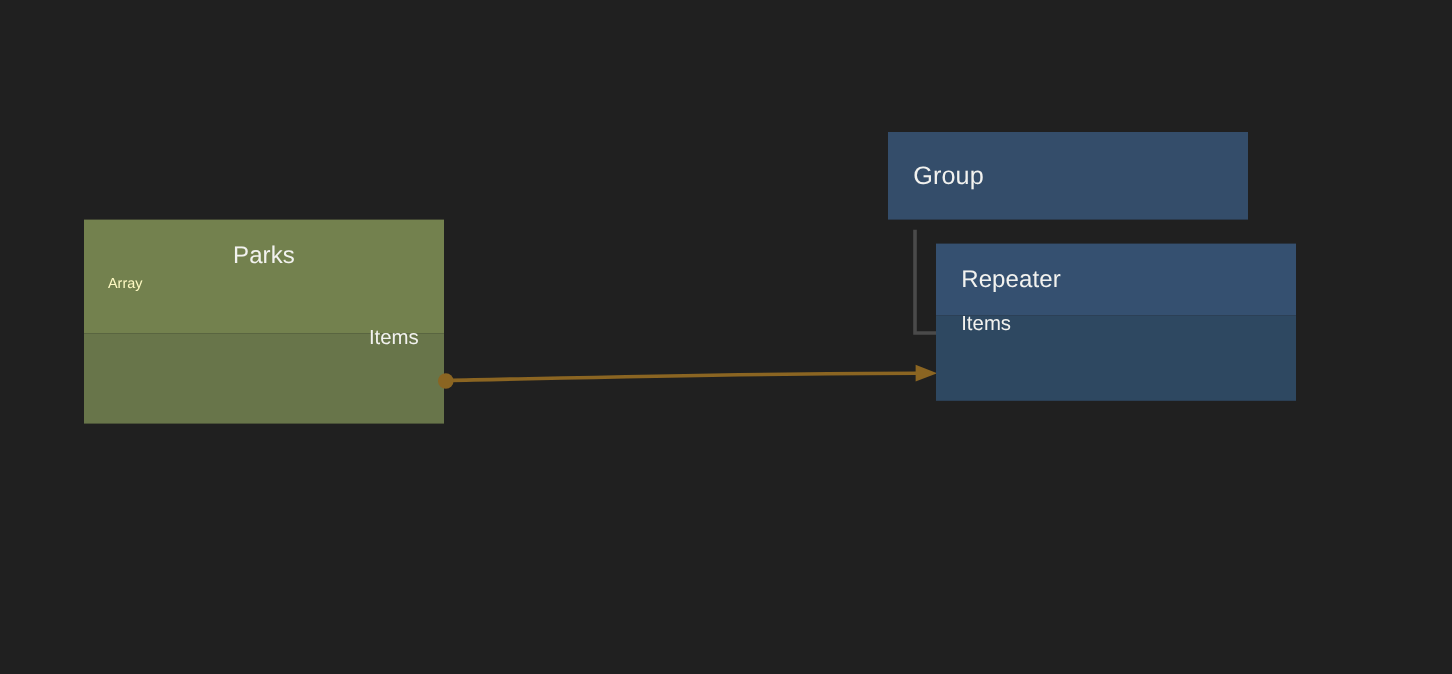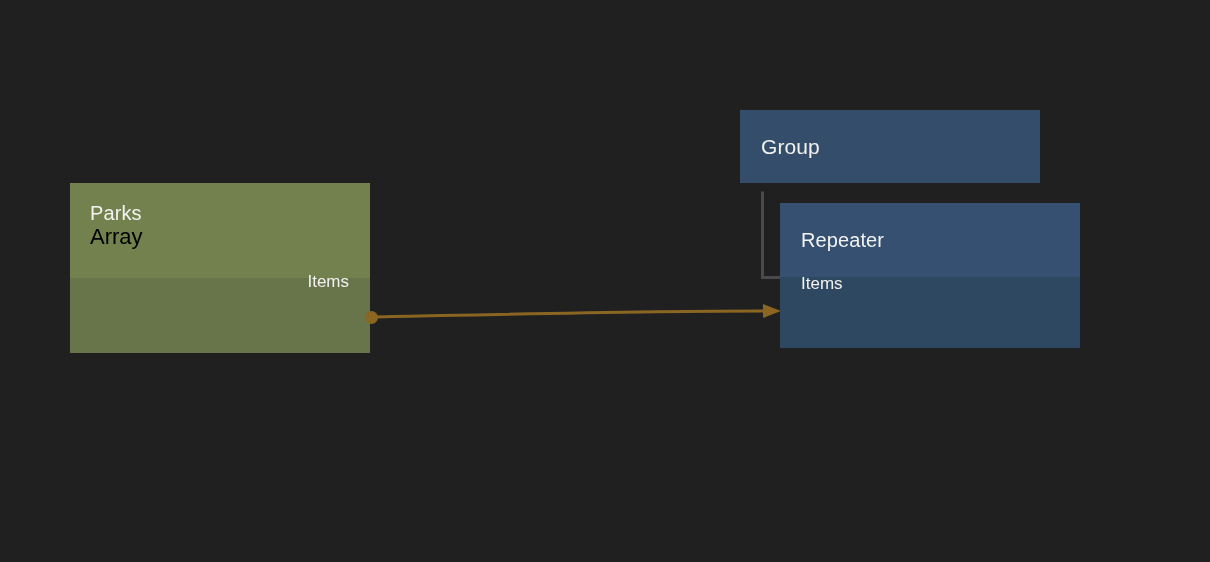--- a/index.html
+++ b/index.html
@@ -32,22 +32,22 @@
     flex-direction: column;
     justify-content: center;
   }
   .node-title {
     color: #f2f2ef;
     font-size: 20px;
     line-height: 24px;
     letter-spacing: 0.1px;
   }
   .node-subtitle {
-    color: #000000;
-    font-size: 22px;
+    color: #fef9c3;
+    font-size: 12px;
     line-height: 23px;
   }
   .port-row {
     box-sizing: border-box;
     display: flex;
     align-items: flex-start;
     position: relative;
   }
   .port-label {
     font-size: 17px;
@@ -63,21 +63,21 @@
     width: 300px;
     height: 170px;
   }
   #node-parks .node-header {
     width: 100%;
     height: 95px;
     background: #73814e;
     padding: 14px 20px 0 20px;
     justify-content: flex-start;
   }
-  #node-parks .node-header .node-title { margin-top: 4px; }
+  #node-parks .node-header .node-title { margin-top: 4px; text-align: center; }
   #node-parks .port-row {
     width: 100%;
     height: 75px;
     background: #68754a;
     justify-content: flex-end;
     padding-right: 21px;
   }
   #node-parks .port-label { position: relative; top: -6px; }
 
   
@@ -110,21 +110,21 @@
 
   
   #node-repeater {
     left: 780px;
     top: 203px;
     width: 300px;
     height: 145px;
   }
   #node-repeater .node-header {
     width: 100%;
-    height: 74px;
+    height: 60px;
     background: #355070;
     padding: 0 21px;
   }
   #node-repeater .node-header .node-title { font-size: 20px; }
   #node-repeater .port-row {
     width: 100%;
     height: 71px;
     background: #2e4861;
     justify-content: flex-start;
     padding-left: 21px;

